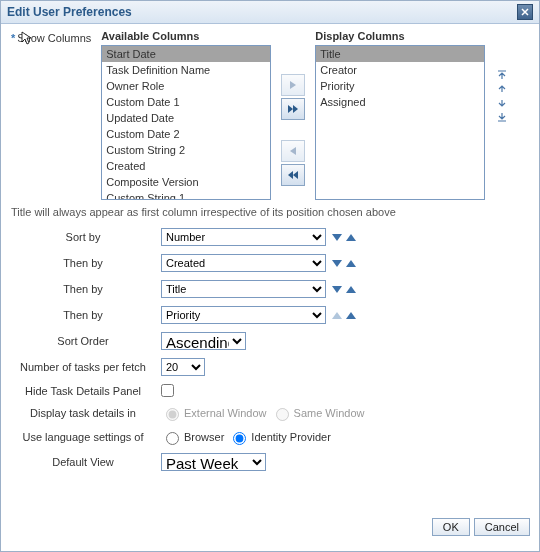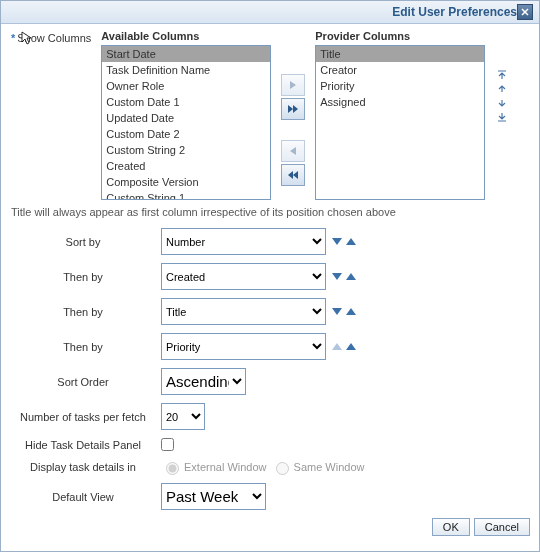--- a/index.html
+++ b/index.html
@@ -12,21 +12,21 @@
     height: 552px;
     overflow: hidden;
     border: 1px solid #9cb0c8;
     box-sizing: border-box;
   }
   .titlebar {
     background: linear-gradient(#eef3f9, #d9e5f2);
     border-bottom: 1px solid #aec2da;
     padding: 3px 6px;
     display: flex;
-    justify-content: flex-end;
+    justify-content: space-between;
     align-items: center;
     color: #2b5a8a;
     font-weight: bold;
     font-size: 12px;
   }
   .close-btn {
     width: 14px;
     height: 14px;
     background: linear-gradient(#6e8db0, #3f638c);
     border: 1px solid #2e4d70;
@@ -170,21 +170,21 @@
   .btn {
     border: 1px solid #8aa5c4;
     background: linear-gradient(#fdfdfe, #e1e9f2);
     padding: 2px 10px;
     font-size: 11px;
     cursor: pointer;
     color: #222;
   }
   select {
     border: 1px solid #7b9ac0;
-    height: 27px;
+    height: 18px;
     background: #fff;
   }
   
   ::-webkit-scrollbar { width: 16px; }
   ::-webkit-scrollbar-track { background: #e7edf5; border-left:1px solid #c2d1e3; }
   ::-webkit-scrollbar-thumb { background: linear-gradient(#cad9ea,#aac2dd); border:1px solid #8fa9c8; }
 </style>
 </head>
 <body>
 
@@ -247,21 +247,21 @@
           </svg>
       </div>
       <div class="shbtn">
         <svg width="12" height="8">
             <path d="M11 0 L6 4 L11 8 Z M6 0 L1 4 L6 8 Z" fill="#2b5a8a"></path>
           </svg>
       </div>
     </div>
 
     <div>
-      <div class="col-header">Provider Columns</div>
+      <div class="col-header">Display Columns</div>
       <div class="listbox sel" id="selected-list">
           <div class="item sel-row">Title</div>
           <div class="item">Creator</div>
           <div class="item">Priority</div>
           <div class="item">Assigned</div>
         </div>
     </div>
 
     <div class="reorder-btns">
       <div class="reorder">
@@ -350,20 +350,33 @@
           <input type="radio" disabled="" checked="" style="">
           <span>External Window</span>
         </label>
         <label>
           <input type="radio" disabled="" style="">
           <span>Same Window</span>
         </label>
       </div>
   </div>
 
+  <div class="form-row">
+    <div class="form-label">Use language settings of</div>
+    <div class="radio-row" id="language-radios">
+        <label>
+          <input type="radio" name="lang" style="">
+          <span>Browser</span>
+        </label>
+        <label>
+          <input type="radio" name="lang" checked="" style="">
+          <span>Identity Provider</span>
+        </label>
+      </div>
+  </div>
 
   <div class="form-row">
     <div class="form-label">Default View</div>
     <select class="mini-dd" style="width:105px">
       <option>Past Week</option>
     </select>
   </div>
 
 </div>
 

